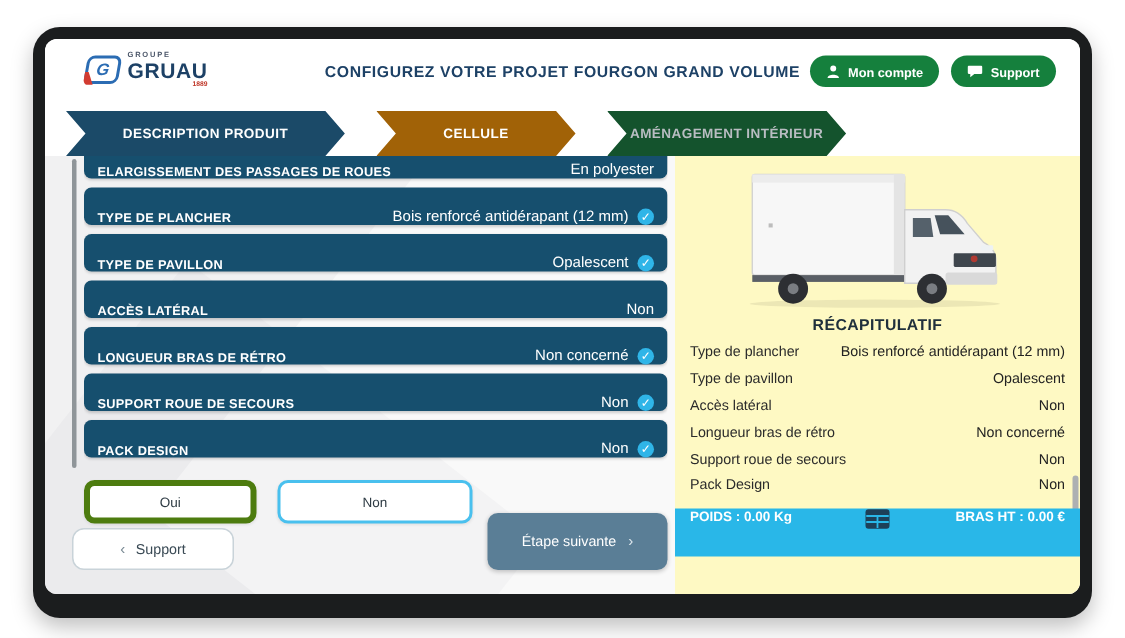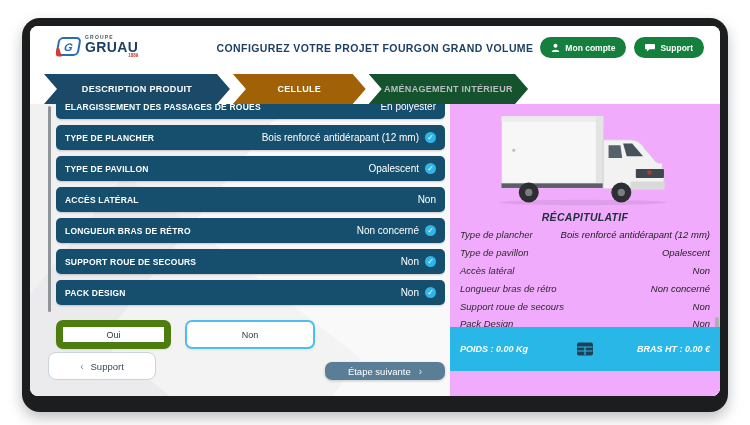--- a/index.html
+++ b/index.html
@@ -26,21 +26,21 @@
   .logo-name { font-size:14px; font-weight:900; letter-spacing:.4px; color:#1d4166; }
   .logo-year { font-size:4.5px; font-weight:bold; color:#c0392b; text-align:right; }
   .app-title { position:absolute; left:0; right:0; top:16px; text-align:center;
                font-size:10.5px; font-weight:bold; letter-spacing:.4px; color:#1d4166; }
   .hdr-buttons { position:absolute; right:16px; top:11px; display:flex; gap:8px; }
   .hdr-btn { display:flex; align-items:center; gap:5px; background:#15803d; color:#fff;
              border:none; border-radius:12px; padding:0 11px; height:21px;
              font-size:8.5px; font-weight:bold; font-family:inherit; cursor:pointer; }
 
   
-  .steps { position:absolute; left:14px; right:12px; top:48px; height:30px; display:flex; gap:3px; z-index:4; }
+  .steps { position:absolute; left:14px; right:12px; top:48px; height:30px; display:flex; gap:21px; z-index:4; }
   .step { height:30px; display:flex; align-items:center; justify-content:center;
           font-size:9px; font-weight:bold; letter-spacing:.3px; color:#fff;
           clip-path:polygon(0 0, calc(100% - 13px) 0, 100% 50%, calc(100% - 13px) 100%, 0 100%, 13px 50%);
           cursor:pointer; }
   .step-done     { background:#1b4a68; width:28%; }
   .step-active   { background:#a16207; width:20%; }
   .step-upcoming { background:#14532d; color:#b9bdc2; width:24%; }
 
   
   .content { position:absolute; left:0; right:0; top:78px; bottom:0; background:#f1f1f2; overflow:hidden; }
@@ -48,62 +48,62 @@
            background:rgba(255,255,255,.55); transform:rotate(38deg); }
   .deco2 { position:absolute; left:-60px; top:120px; width:300px; height:400px;
            background:rgba(90,110,125,.04); transform:rotate(38deg); }
 
   
   .left-col { position:absolute; left:18px; top:0; width:397px; bottom:0; }
   .list-scrollbar { position:absolute; left:0; top:2px; width:3px; height:206px;
                     background:#8f9599; border-radius:2px; }
   .options-list { margin-left:8px; overflow:hidden; }
   .opt-row { height:25px; margin-bottom:6px; background:#164f6e; border-radius:5px;
-             display:flex; align-items:center; padding:0 9px; color:#fff; cursor:pointer;
+             display:flex; align-items:flex-end; padding:0 9px; color:#fff; cursor:pointer;
              box-shadow:0 1px 2px rgba(0,0,0,.18); }
   .opt-row:first-child { margin-top:-10px; }
   .opt-label { font-size:8.5px; font-weight:bold; letter-spacing:.2px; flex:1; white-space:nowrap; }
   .opt-value { font-size:10px; white-space:nowrap; }
   .check-icon { width:11px; height:11px; margin-left:6px; border-radius:50%; background:#2fb5e8;
                 color:#fff; font-size:8px; line-height:11px; text-align:center; flex:0 0 auto; }
   .check-icon::after { content:"\2713"; }
 
   .choice-row { display:flex; gap:14px; margin:9px 0 0 8px; }
-  .choice-btn { width:115px; height:29px; background:#fff; border:7px solid #4d7c0f; border-radius:7px;
+  .choice-btn { width:115px; height:29px; background:#fff; border:4px solid #4d7c0f; border-radius:7px;
                 font-size:9px; color:#2d3a43; font-family:inherit; cursor:pointer;
                 box-shadow:0 1px 2px rgba(0,0,0,.08); }
   .choice-btn.selected { width:130px; border:2px solid #49c0ee; }
 
   .nav-row { position:absolute; left:0; right:0; bottom:16px; display:flex;
              justify-content:space-between; align-items:flex-end; }
   .back-btn { width:108px; height:28px; background:#fff; border:1px solid #c9d3d9; border-radius:8px;
               font-size:9.5px; color:#3a4a55; font-family:inherit; cursor:pointer;
               display:flex; align-items:center; justify-content:center; gap:7px; }
   .chev { font-size:10px; color:#7a8a94; }
-  .next-btn { width:120px; height:18px; background:#5a7e96; border:none; border-radius:7px;
+  .next-btn { width:120px; height:38px; background:#5a7e96; border:none; border-radius:7px;
               color:#fff; font-size:9.5px; font-family:inherit; cursor:pointer;
               display:flex; align-items:center; justify-content:center; gap:8px;
               box-shadow:0 1px 3px rgba(0,0,0,.2); }
   .next-btn .chev { color:#dce6ec; }
 
   
-  .right-panel { position:absolute; left:420px; right:0; top:0; bottom:0; background:#f0abfc;font-style:italic; }
+  .right-panel { position:absolute; left:420px; right:0; top:0; bottom:0; background:#fef9c3; }
   .truck-wrap { display:flex; justify-content:center; padding-top:5px; }
   .recap-title { text-align:center; font-size:10.5px; font-weight:bold; color:#20303c;
                  letter-spacing:.3px; margin:4px 0 6px; }
   .summary { margin:0 10px; }
   .sum-row { display:flex; justify-content:space-between; align-items:flex-start;
              margin-bottom:6px; font-size:9.5px; color:#2b2b2b; line-height:1.25; }
   .sum-label { white-space:nowrap; }
   .sum-value { text-align:right; max-width:150px; color:#222; }
   .panel-scrollbar { position:absolute; right:1px; bottom:53px; width:4px; height:26px;
                      background:#adb0b2; border-radius:2px; }
 
-  .totals-bar { position:absolute; left:0; right:0; bottom:25px; height:44px; background:#29b7e8;
-                display:flex; align-items:center; justify-content:space-between; padding:0 10px;
+  .totals-bar { position:absolute; left:0; right:0; bottom:25px; height:32px; background:#29b7e8;
+                display:flex; align-items:flex-start; justify-content:space-between; padding:0 10px;
                 color:#fff; font-size:9px; font-weight:bold; }
   .grid-icon { position:absolute; left:50%; transform:translateX(-50%); width:17px; height:14px; cursor:pointer; }
 </style>
 </head>
 <body>
 
 <div class="device">
   <div class="screen">
 
     <div class="app-header">

